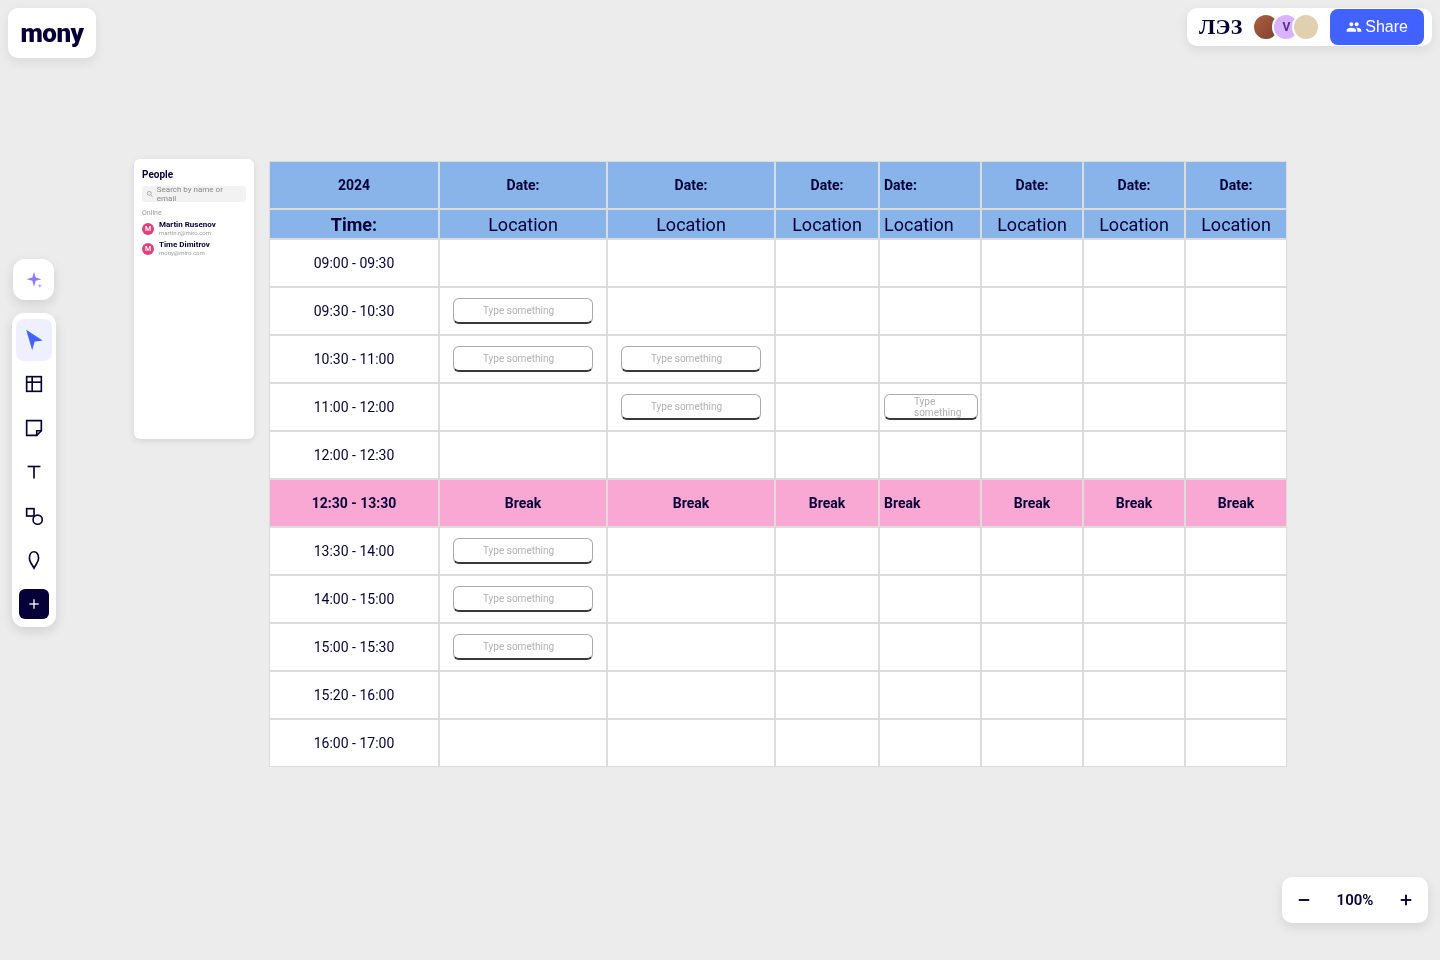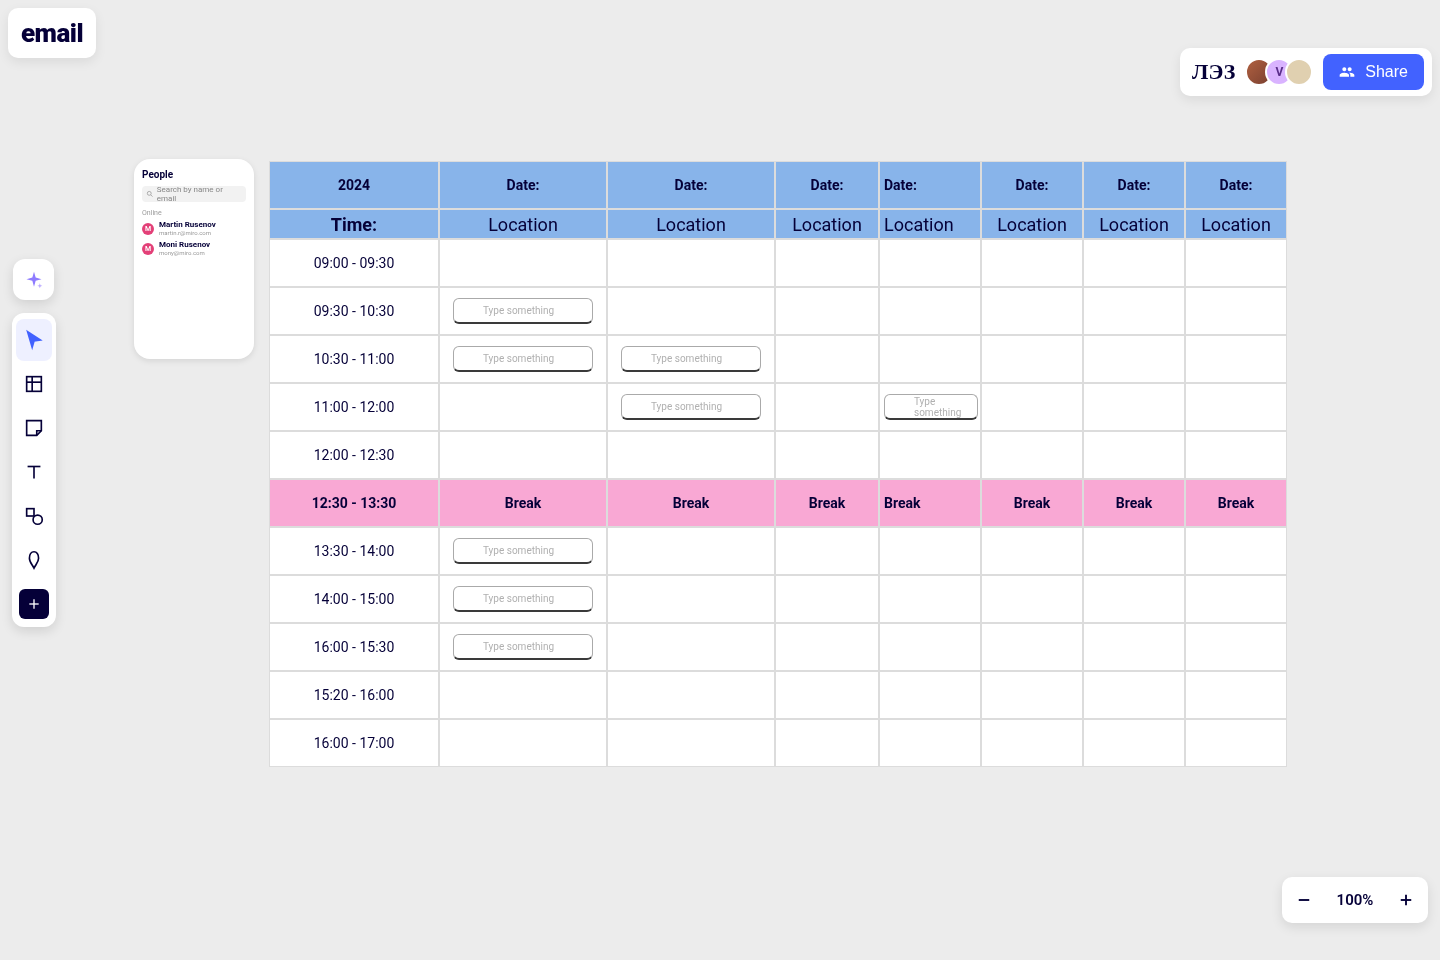--- a/index.html
+++ b/index.html
@@ -20,43 +20,42 @@
     border-radius: 10px;
     box-shadow: 0 4px 12px rgba(0,0,0,0.08);
     display:flex; align-items:center; justify-content:center;
   }
   .logo-card span { font-weight: 900; font-size: 26px; letter-spacing: -0.5px; color:#050038;}
 
   
   .top-right {
     position:absolute;
     top:8px; right:8px;
-    height:48px;
+    height:38px;
     background:#fff;
     border-radius:10px;
     box-shadow: 0 4px 12px rgba(0,0,0,0.08);
     display:flex; align-items:center;
     padding:0 8px 0 12px;
     gap:10px;
-    margin-top:40px;
   }
   .board-title{
     font-family: "Comic Sans MS", "Segoe Script", cursive;
     font-size:22px; font-weight:700; color:#050038;
   }
   .avatars{display:flex;}
   .av{width:28px;height:28px;border-radius:50%; border:2px solid #fff; margin-left:-8px; display:flex;align-items:center;justify-content:center; font-size:12px; font-weight:700; color:#fff;}
   .av:first-child{margin-left:0;}
   .av1{background:linear-gradient(135deg,#b06040,#7a4030);}
   .av2{background:#d9b3ff; color:#5a2d8a;}
   .av3{background:#e0d0b0;}
   .share-btn{
     background:#4262ff; color:#fff; border:none; border-radius:8px;
     height:36px; padding:0 16px; font-size:16px; font-weight:500;
-    display:flex; align-items:center; gap:10px; cursor:pointer;
+    display:flex; align-items:center; gap:3px; cursor:pointer;
   }
   .share-btn svg{width:16px;height:16px;fill:#fff;}
 
   
   .ai-btn{
     position:absolute;
     top:259px; left:13px;
     width:41px;height:41px;
     background:#fff; border-radius:12px;
     box-shadow:0 4px 12px rgba(0,0,0,0.12);
@@ -84,22 +83,22 @@
   .tool-add{
     width:30px;height:30px; background:#050038; border-radius:6px; color:#fff;
     display:flex;align-items:center;justify-content:center; font-size:20px; font-weight:300;
     margin:6px 0 2px 0; cursor:pointer;
   }
 
   
   .people-panel{
     position:absolute;
     top:159px; left:134px;
-    width:120px; height:200px;
-    background:#fff; border-radius:16px;
+    width:120px; height:280px;
+    background:#fff; border-radius:6px;
     box-shadow:0 2px 6px rgba(0,0,0,0.1);
     padding:10px 8px;
     font-size:10px; color:#050038;
   }
   .people-panel .hdr{font-weight:700; font-size:10px; margin-bottom:6px;}
   .search{
     background:#f2f2f2; border-radius:4px; height:16px;
     display:flex; align-items:center; padding:0 4px; gap:3px;
     color:#888; font-size:8px;
   }
@@ -168,21 +167,21 @@
     color:#050038;
   }
   .zoom .zbtn{width:20px;height:20px; display:flex;align-items:center;justify-content:center; cursor:pointer;}
   .zoom .zbtn svg{width:18px;height:18px; stroke:#050038; stroke-width:2.5; fill:none;}
   .zoom .zval{font-weight:600; font-size:15px;}
 </style>
 </head>
 <body>
 
 <div class="logo-card">
-  <span>email</span>
+  <span>mony</span>
 </div>
 
 <div class="top-right">
   <div class="board-title">ЛЭЗ</div>
   <div class="avatars">
     <div class="av av1"></div>
     <div class="av av2">V</div>
     <div class="av av3"></div>
   </div>
   <button class="share-btn">
@@ -257,21 +256,21 @@
   <div class="person">
     <div class="pava">M</div>
     <div>
       <div class="pname">Martin Rusenov</div>
       <div class="pemail">martin.r@miro.com</div>
     </div>
   </div>
   <div class="person">
     <div class="pava">M</div>
     <div>
-      <div class="pname">Moni Rusenov</div>
+      <div class="pname">Time Dimitrov</div>
       <div class="pemail">mony@miro.com</div>
     </div>
   </div>
 </div>
 
 <div class="schedule" id="schedule">
     <div class="row hdr1">
       <div class="cell c0">
         <span>2024</span>
       </div>
@@ -442,21 +441,21 @@
       </div>
       <div class="cell c2"></div>
       <div class="cell c3"></div>
       <div class="cell c4"></div>
       <div class="cell c5"></div>
       <div class="cell c6"></div>
       <div class="cell c7"></div>
     </div>
     <div class="row">
       <div class="cell c0">
-        <span>16:00 - 15:30</span>
+        <span>15:00 - 15:30</span>
       </div>
       <div class="cell c1">
         <div class="inputbox">Type something</div>
       </div>
       <div class="cell c2"></div>
       <div class="cell c3"></div>
       <div class="cell c4"></div>
       <div class="cell c5"></div>
       <div class="cell c6"></div>
       <div class="cell c7"></div>

